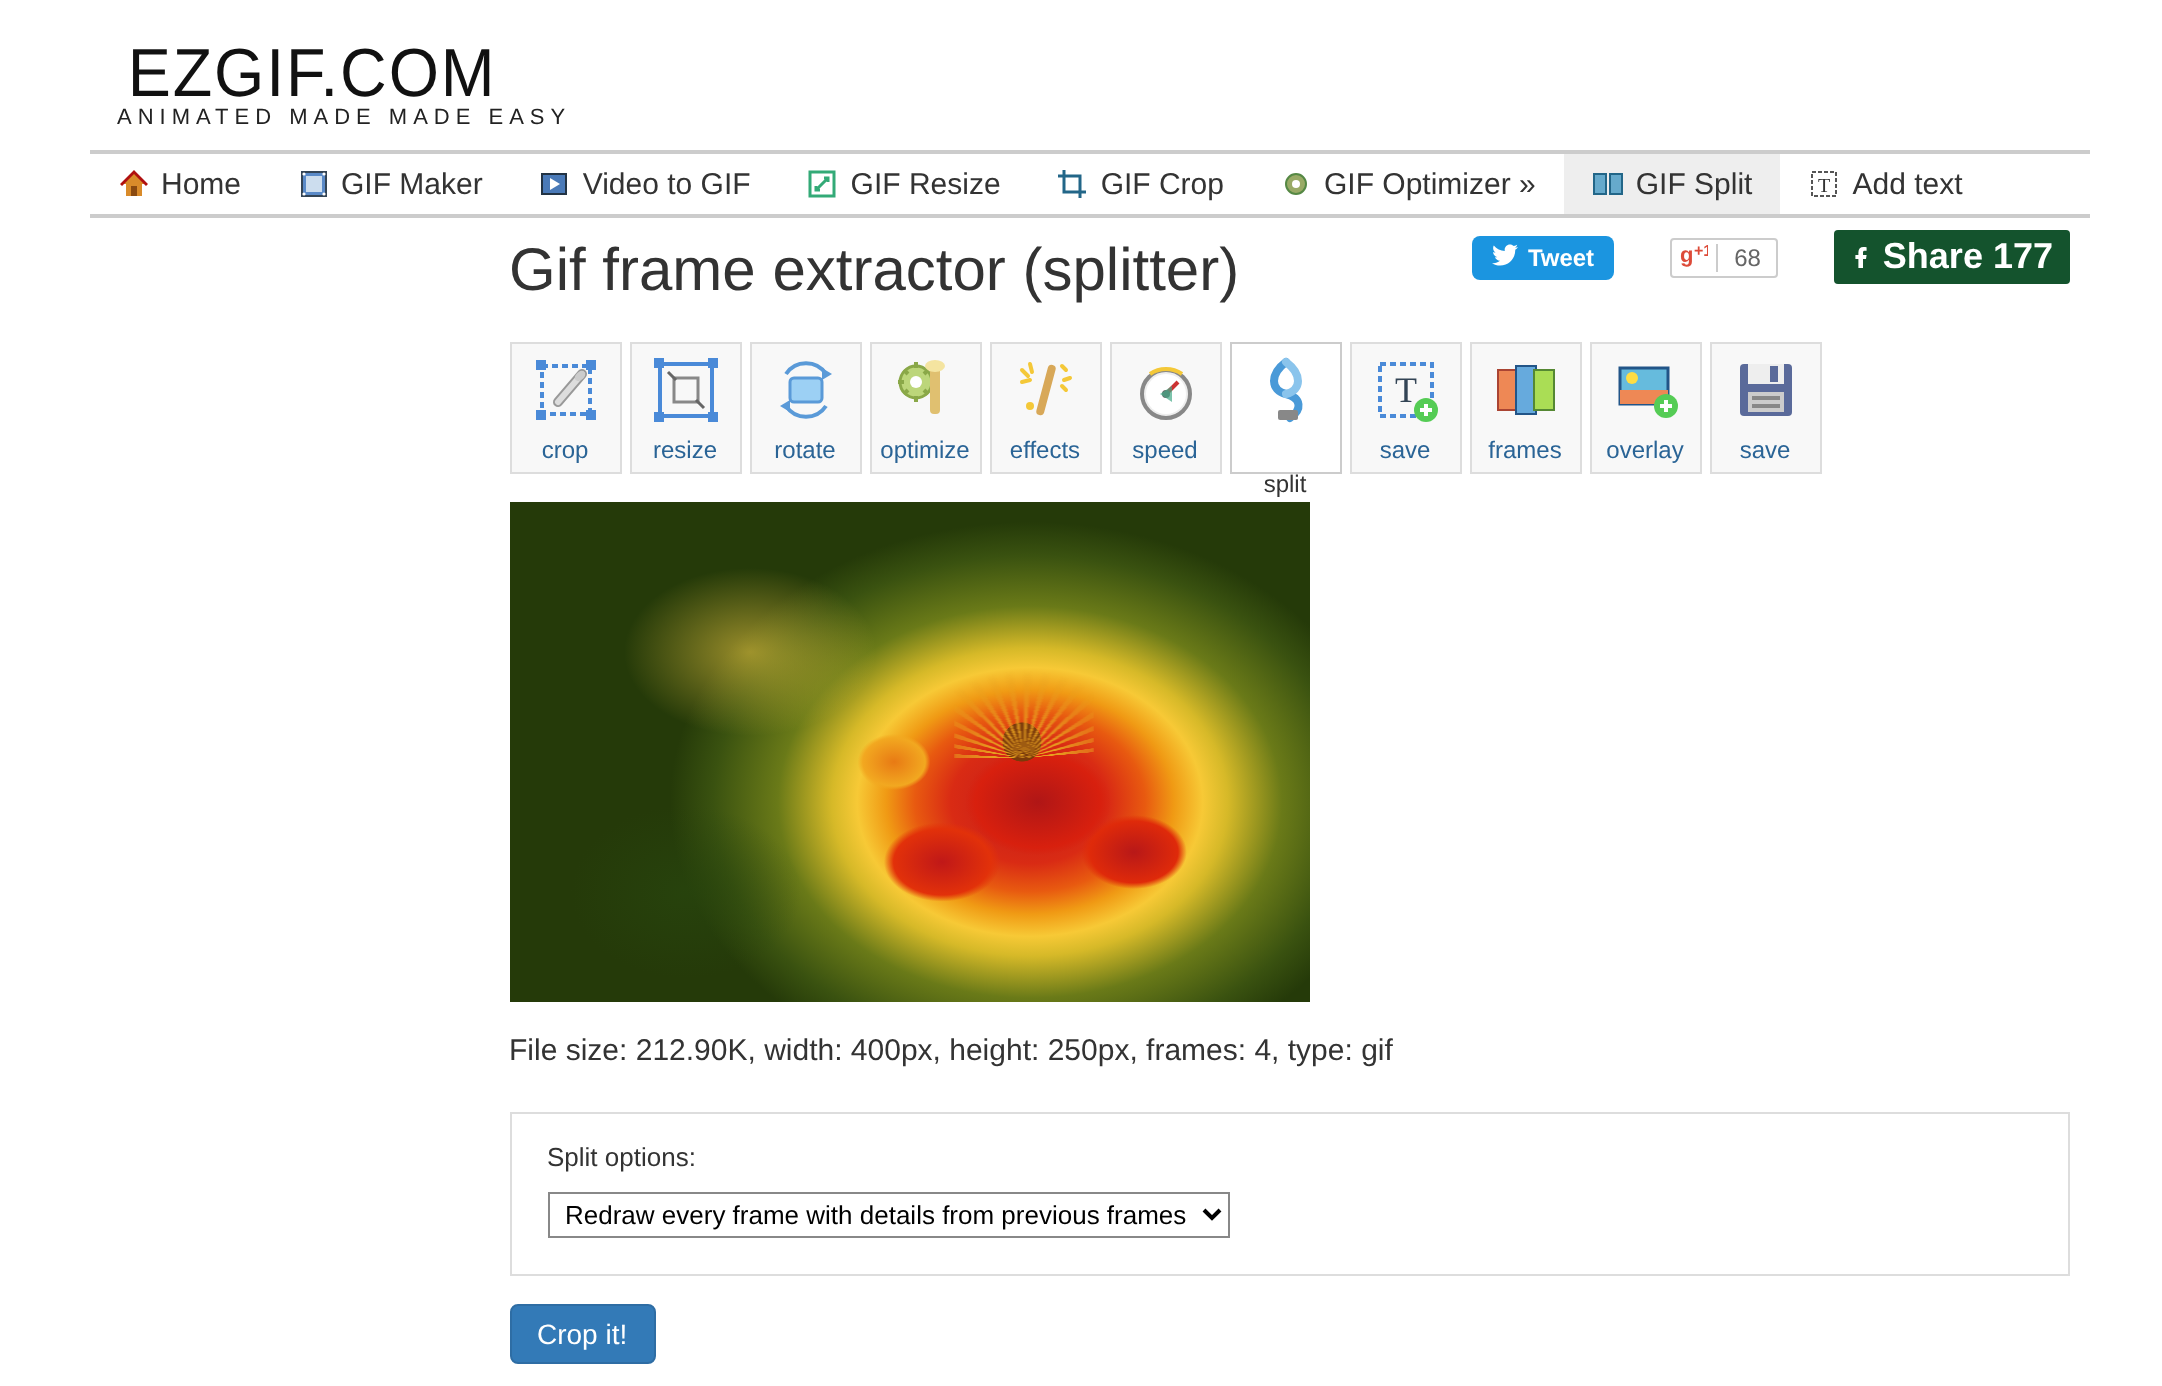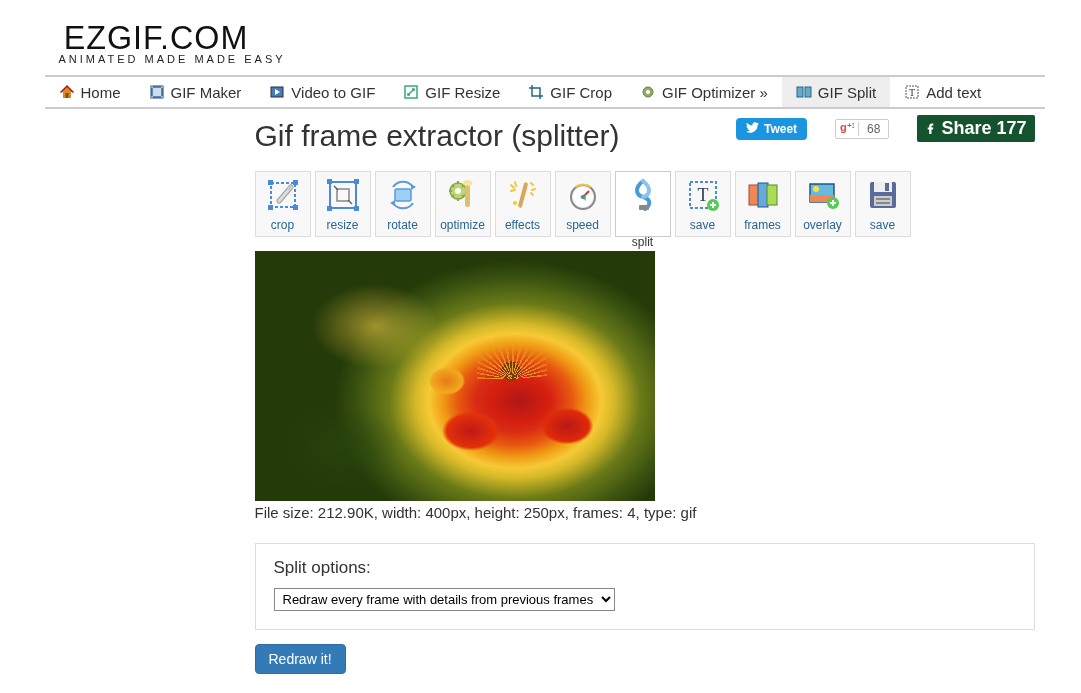--- a/index.html
+++ b/index.html
@@ -54,24 +54,24 @@
     radial-gradient(ellipse 80px 60px at 22% 78%, rgba(40, 70, 14, 0.7), transparent 72%);
 }
 .preview::after { content:""; position:absolute; left:58%; top:26%; width:70px; height:70px;
   background:
     repeating-conic-gradient(from 0deg at 50% 100%, #e8a020 0deg 4deg, transparent 4deg 10deg);
   transform: translate(-10px, 0) scaleY(0.8);
   filter: blur(0.4px);
   mask: radial-gradient(circle at 50% 100%, #000 20%, transparent 70%);
 }
 
-.meta { font-size: 15px; margin-top: 3px; color: #333; }
+.meta { font-size: 15px; margin-top: 16px; color: #333; }
 
 .panel { border: 1px solid #ddd; margin-top: 22px; padding: 14px 18px 18px; }
-.panel-title { font-size: 17px; margin-bottom: 10px; }
+.panel-title { font-size: 13px; margin-bottom: 10px; }
 select { font-size: 13px; padding: 2px 4px; border: 1px solid #888; background: #fff; }
 
 .split-btn { margin-top: 14px; background: #337ab7; color: #fff; border: 1px solid #2e6da4; border-radius: 4px; padding: 6px 13px; font-size: 14px; cursor: pointer; }
 </style>
 </head>
 <body>
 
 <div class="page">
 <div class="inner">
 
@@ -327,18 +327,18 @@
 
     <div class="meta">File size: 212.90K, width: 400px, height: 250px, frames: 4, type: gif</div>
 
     <div class="panel">
       <div class="panel-title">Split options:</div>
       <select>
         <option>Redraw every frame with details from previous frames</option>
       </select>
     </div>
 
-    <button class="split-btn">Redraw it!</button>
+    <button class="split-btn">Crop it!</button>
 
   </div>
 
 </div>
 </div>
 
 </body></html>

